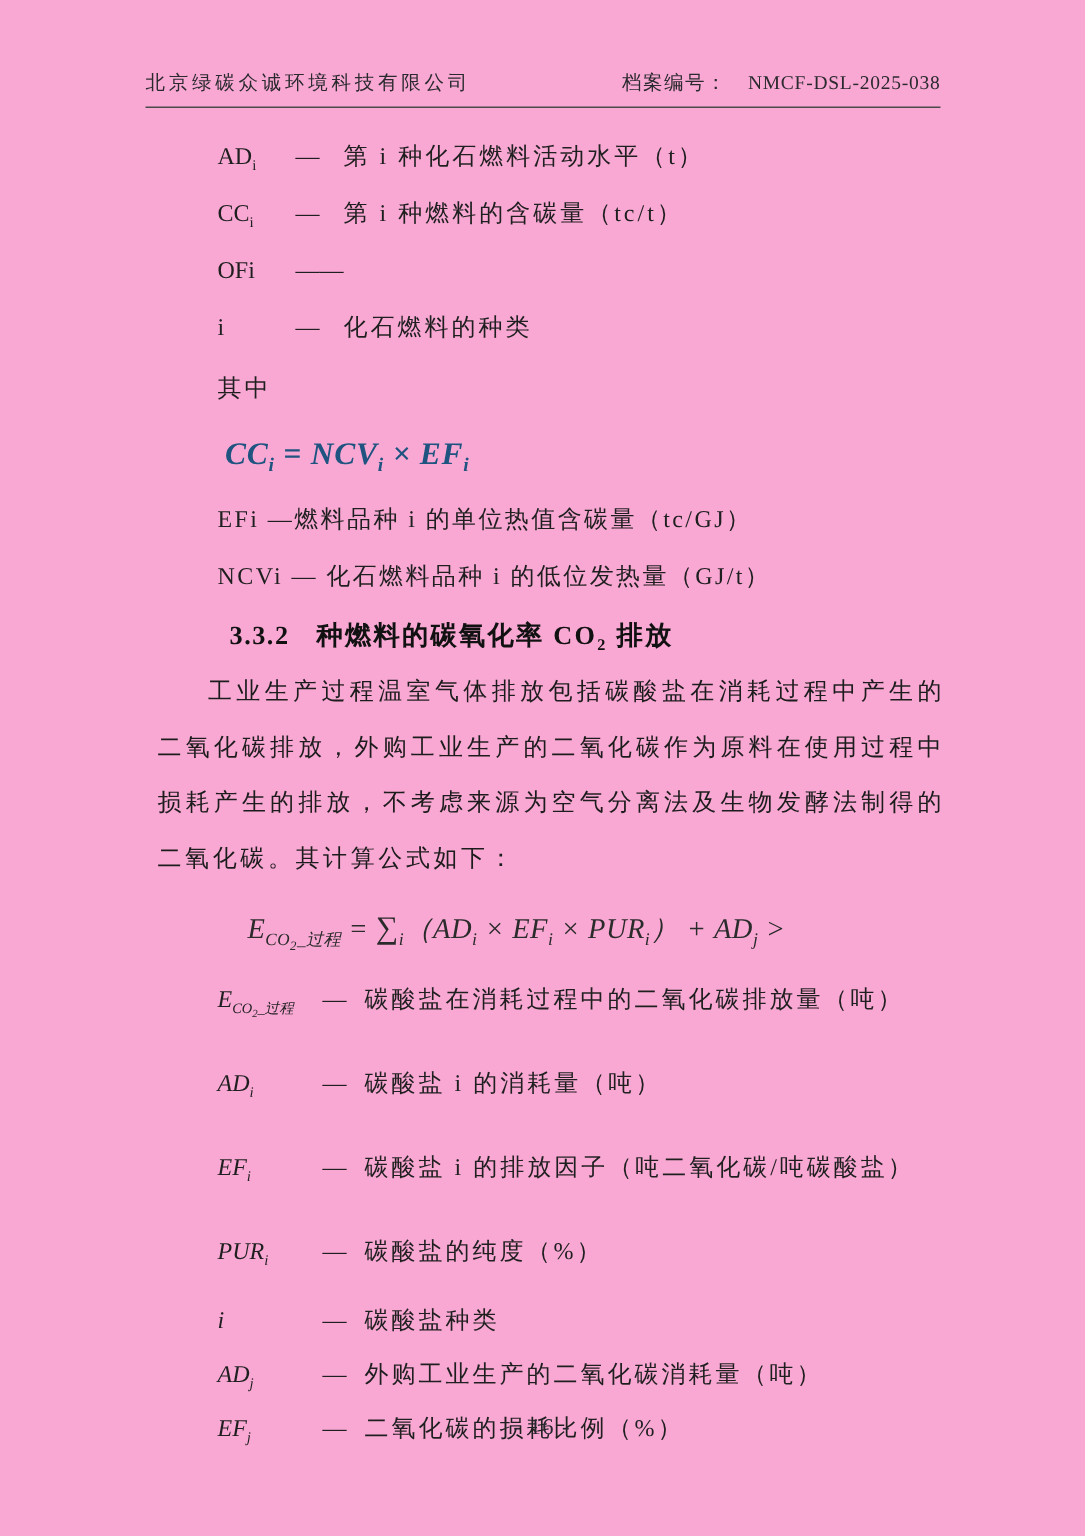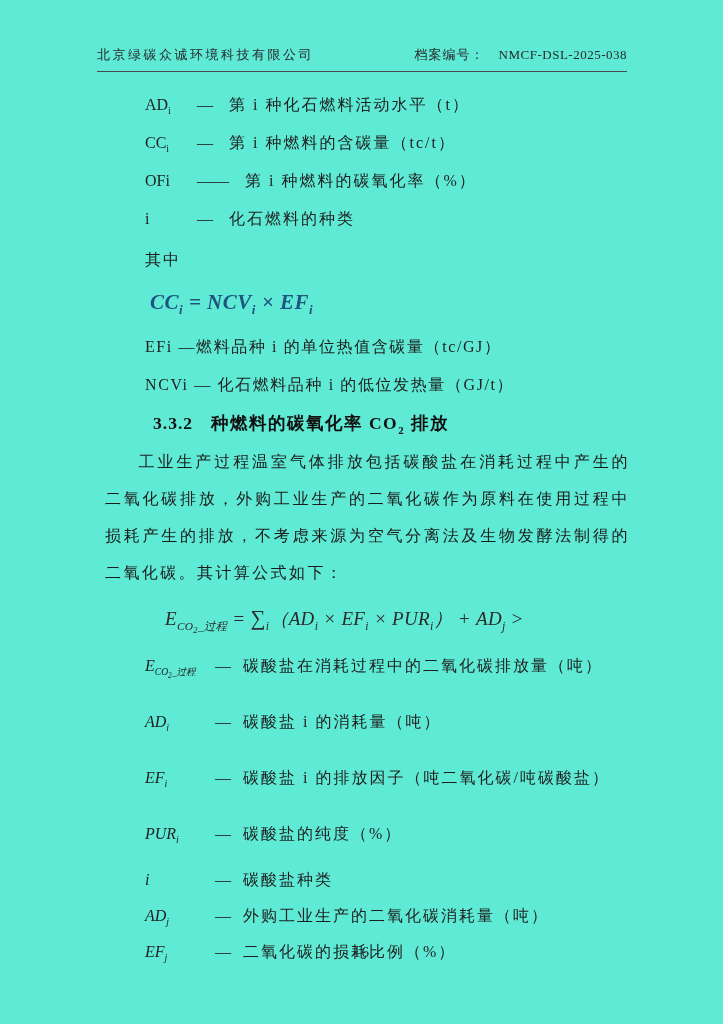--- a/index.html
+++ b/index.html
@@ -2,21 +2,21 @@
 <html><head>
 <meta charset="utf-8">
 <style>
   * { margin:0; padding:0; box-sizing:border-box; }
   html,body { background:#ffffff; }
   body {
     width:723px; height:1024px; position:relative; overflow:hidden;
     font-family:"Liberation Serif","DejaVu Serif",serif;
     color:#1f1f1f;
   }
-  .page { position:absolute; inset:0; background:#5eead4; }
+  .page { position:absolute; inset:0; background:#f9a8d4; }
 
   
   .header {
     position:absolute; left:97px; top:46px; width:530px;
     display:flex; justify-content:space-between; align-items:flex-end;
     padding-bottom:7px; border-bottom:1.4px solid #4a4a4a;
     font-size:13px; color:#2a2a2e;
   }
   .header .company { letter-spacing:2.5px; }
   .header .docno-wrap { letter-spacing:1px; }
@@ -94,21 +94,20 @@
       <span class="desc">第 i 种化石燃料活动水平（t）</span>
     </div>
     <div class="def-row">
       <span class="sym"><span>CC</span><sub>i</sub></span>
       <span class="dash">—</span>
       <span class="desc">第 i 种燃料的含碳量（tc/t）</span>
     </div>
     <div class="def-row">
       <span class="sym"><span>OFi</span><sub></sub></span>
       <span class="dash">——</span>
-      <span class="desc">第 i 种燃料的碳氧化率（%）</span>
     </div>
     <div class="def-row">
       <span class="sym"><span>i</span><sub></sub></span>
       <span class="dash">—</span>
       <span class="desc">化石燃料的种类</span>
     </div>
 
     <div class="among">其中</div>
 
     <div class="formula-cc" style="color: rgb(31, 83, 128);">

